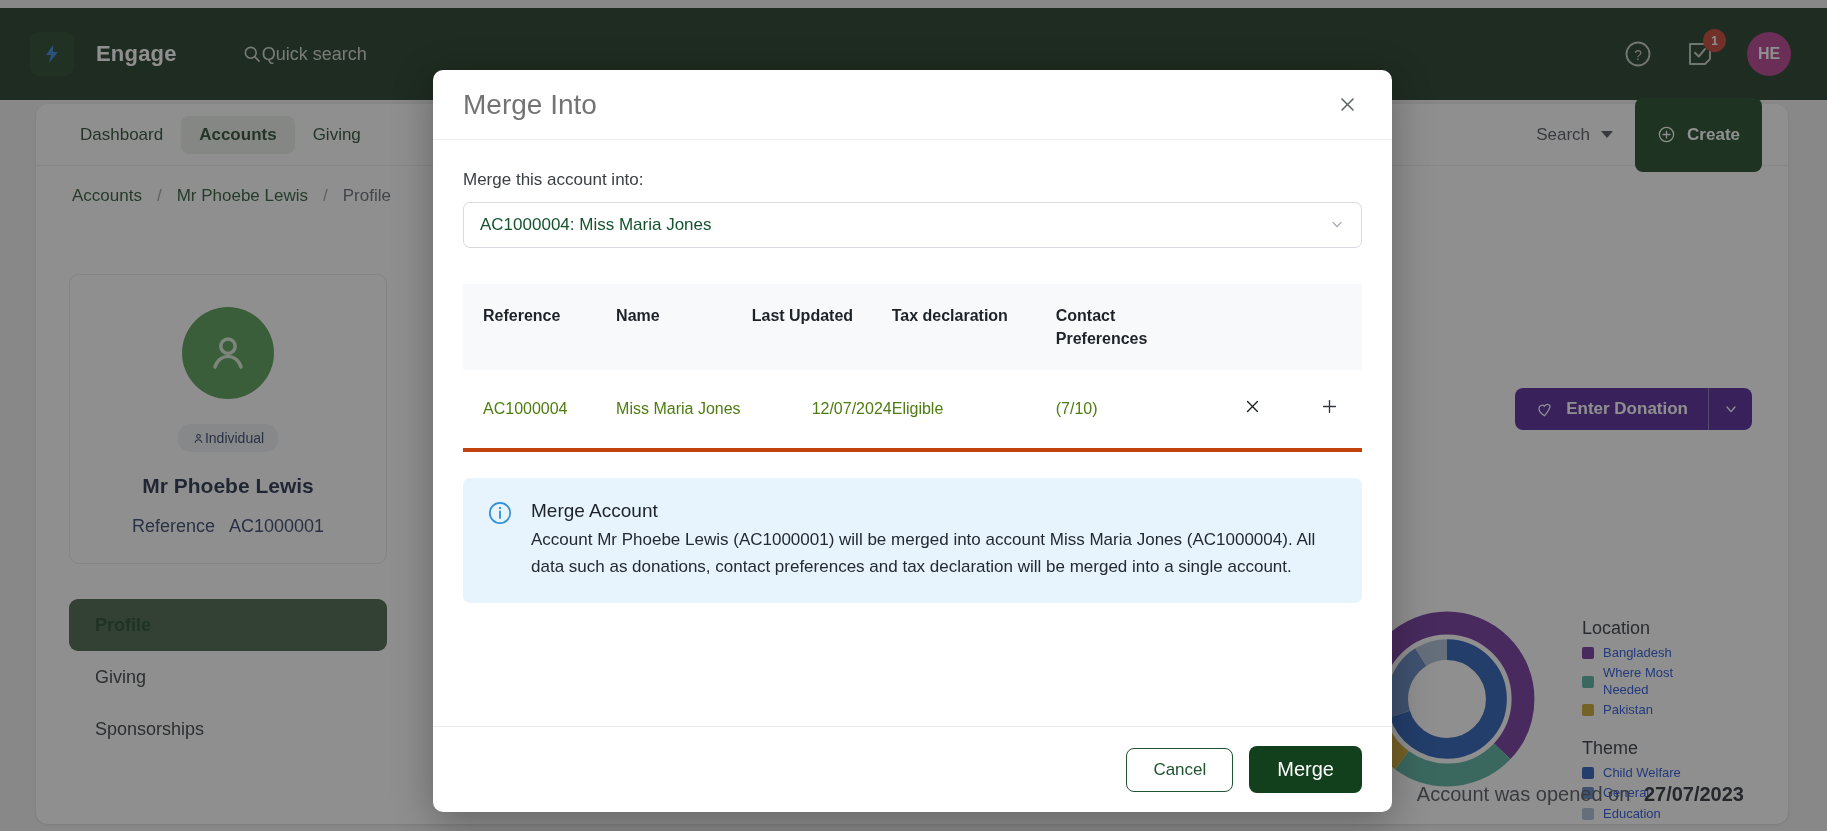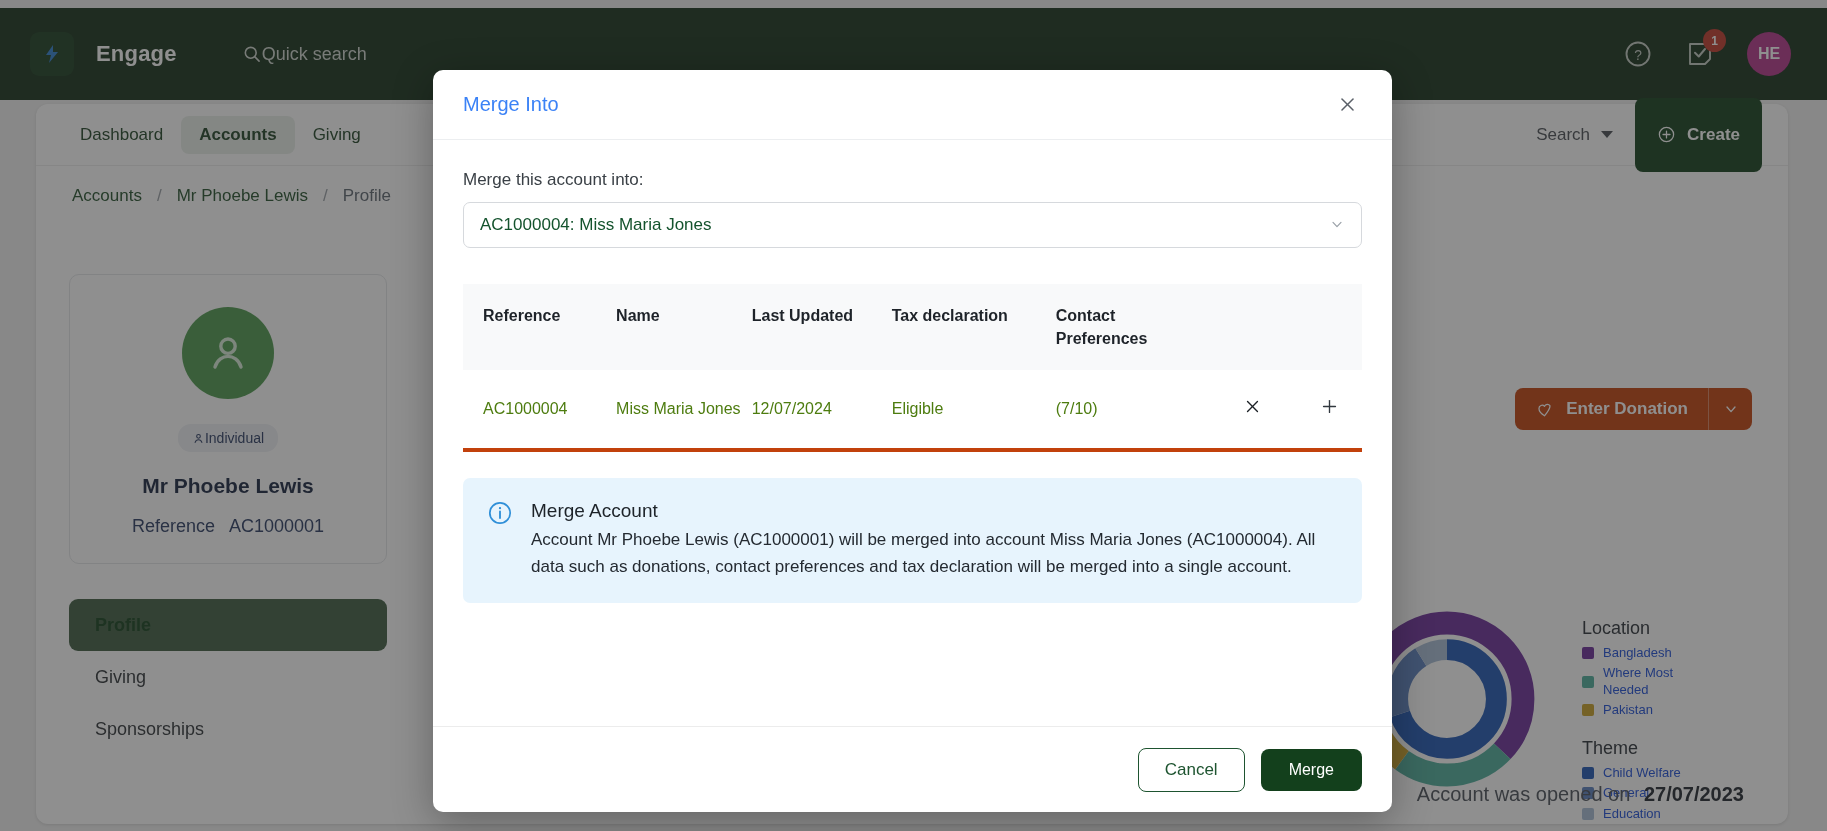--- a/index.html
+++ b/index.html
@@ -72,21 +72,21 @@
   }
   .profile-name { margin-top: 22px; font-size: 21px; font-weight: 700; color: #17243f; }
   .profile-ref { margin-top: 18px; font-size: 18px; color: #2b3c63; }
 
   .side-menu { position: absolute; left: 33px; top: 495px; width: 318px; }
   .side-item { height: 52px; display: flex; align-items: center; padding-left: 26px; font-size: 18px; color: #2f3438; border-radius: 9px; }
   .side-item.active { background: #3f5d42; color: #13401c; font-weight: 700; }
 
   .donation-btn {
     position: absolute; right: 36px; top: 284px; height: 42px; display: flex; align-items: stretch;
-    background: #c2410c; border-radius: 8px; overflow: hidden; color: #fff;
+    background: #4c1d95; border-radius: 8px; overflow: hidden; color: #fff;
   }
   .donation-main { display: flex; align-items: center; gap: 12px; padding: 0 20px; font-size: 17px; font-weight: 600; }
   .donation-split { width: 44px; display: flex; align-items: center; justify-content: center; border-left: 1px solid rgba(255,255,255,.35); }
 
   .chart-area { position: absolute; right: 36px; top: 500px; width: 400px; height: 200px; }
   .donut-wrap { position: absolute; left: 0; top: 0; }
   .legend { position: absolute; left: 230px; top: 14px; }
   .legend-title { font-size: 18px; color: #2b3138; margin-bottom: 6px; }
   .legend-title.second { margin-top: 20px; }
   .legend-row { display: flex; align-items: center; gap: 9px; margin: 4px 0; }
@@ -98,21 +98,21 @@
   
   .dim { position: absolute; inset: 0; background: rgba(40,40,40,.52); }
 
   
   .modal {
     position: absolute; left: 433px; top: 70px; width: 959px; height: 742px;
     background: #fff; border-radius: 10px; box-shadow: 0 10px 40px rgba(0,0,0,.3);
     display: flex; flex-direction: column;
   }
   .modal-head { height: 70px; display: flex; align-items: center; padding: 0 30px; border-bottom: 1px solid #eceef0; }
-  .modal-title { font-size: 20px; color: #3b82f6; }
+  .modal-title { font-size: 28px; color: #737373; }
   .modal-close { margin-left: auto; width: 30px; height: 30px; display: flex; align-items: center; justify-content: center; color: #5a6068; font-size: 22px; }
   .modal-body { flex: 1; padding: 30px 30px 0 30px; overflow: hidden; }
   .field-label { font-size: 17px; color: #3a4046; }
   .select-box {
     margin-top: 12px; height: 46px; border: 1px solid #d6d9dd; border-radius: 7px;
     display: flex; align-items: center; padding: 0 16px; font-size: 17px; color: #14532d;
   }
   .select-caret { margin-left: auto; color: #9aa1a8; font-size: 15px; }
 
   table.merge-table { width: 100%; border-collapse: collapse; margin-top: 36px; }
@@ -121,41 +121,41 @@
     padding: 20px 0 20px 0; vertical-align: top; line-height: 1.45;
   }
   table.merge-table thead th:first-child { padding-left: 20px; }
   table.merge-table tbody td {
     font-size: 16px; color: #4d7c0f; padding: 22px 0; border-bottom: 4px solid #c2410c;
     vertical-align: middle; line-height: 1.45;
   }
   table.merge-table tbody td:first-child { padding-left: 20px; }
   th.c-ref, td.c-ref { width: 140px; }
   th.c-name, td.c-name { width: 124px; }
-  th.c-upd, td.c-upd { width: 128px; }
+  th.c-upd, td.c-upd { width: 128px; text-align: right; }
   th.c-tax, td.c-tax { width: 150px; }
   th.c-pref, td.c-pref { width: 140px; }
   th.c-x, td.c-x { width: 80px; text-align: center; }
   th.c-plus, td.c-plus { width: 60px; text-align: center; }
   .row-x { font-size: 19px; color: #1c2126; }
   .row-plus { font-size: 23px; color: #32383f; }
 
   .info-box {
     margin-top: 26px; background: #e7f4fd; border-radius: 7px; padding: 22px 24px;
     display: flex; gap: 18px;
   }
   .info-head { font-size: 19px; color: #1d2329; margin-bottom: 4px; }
   .info-text { font-size: 17px; color: #242a31; line-height: 1.62; }
 
   .modal-foot {
     height: 86px; border-top: 1px solid #ececec; display: flex; align-items: center;
     justify-content: flex-end; gap: 16px; padding: 0 30px;
   }
   .btn-cancel { border: 1px solid #1e5430; color: #1e5430; background: #fff; font-size: 17px; padding: 11px 26px; border-radius: 8px; font-family: inherit; }
-  .btn-merge { border: none; background: #13401c; color: #fff; font-size: 16px; padding: 12px 28px; border-radius: 8px; font-family: inherit; }
+  .btn-merge { border: none; background: #13401c; color: #fff; font-size: 20px; padding: 12px 28px; border-radius: 8px; font-family: inherit; }
 </style>
 </head>
 <body>
 
 <div id="app">
 
   <div class="page-bg"></div>
 
   <div class="topbar">
     <div class="brand-logo">

